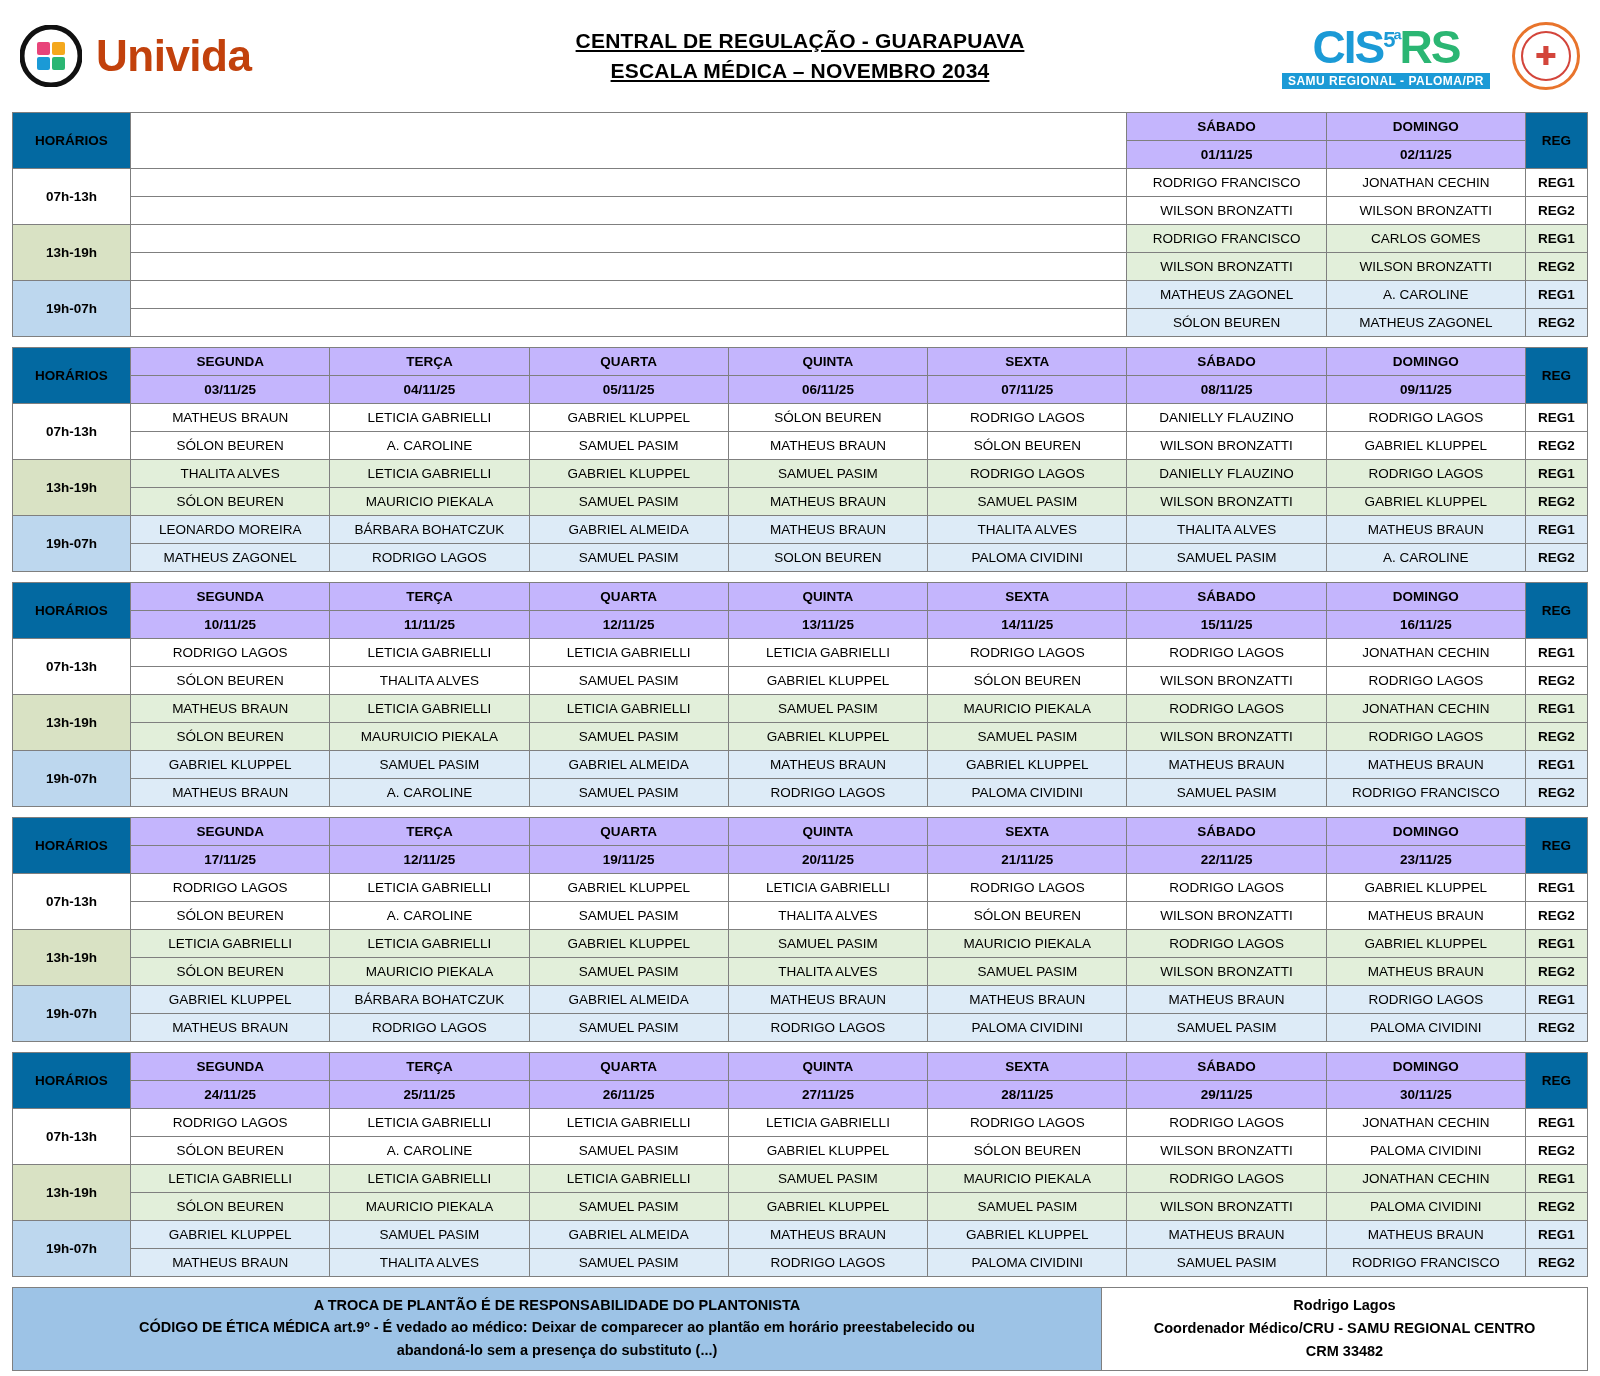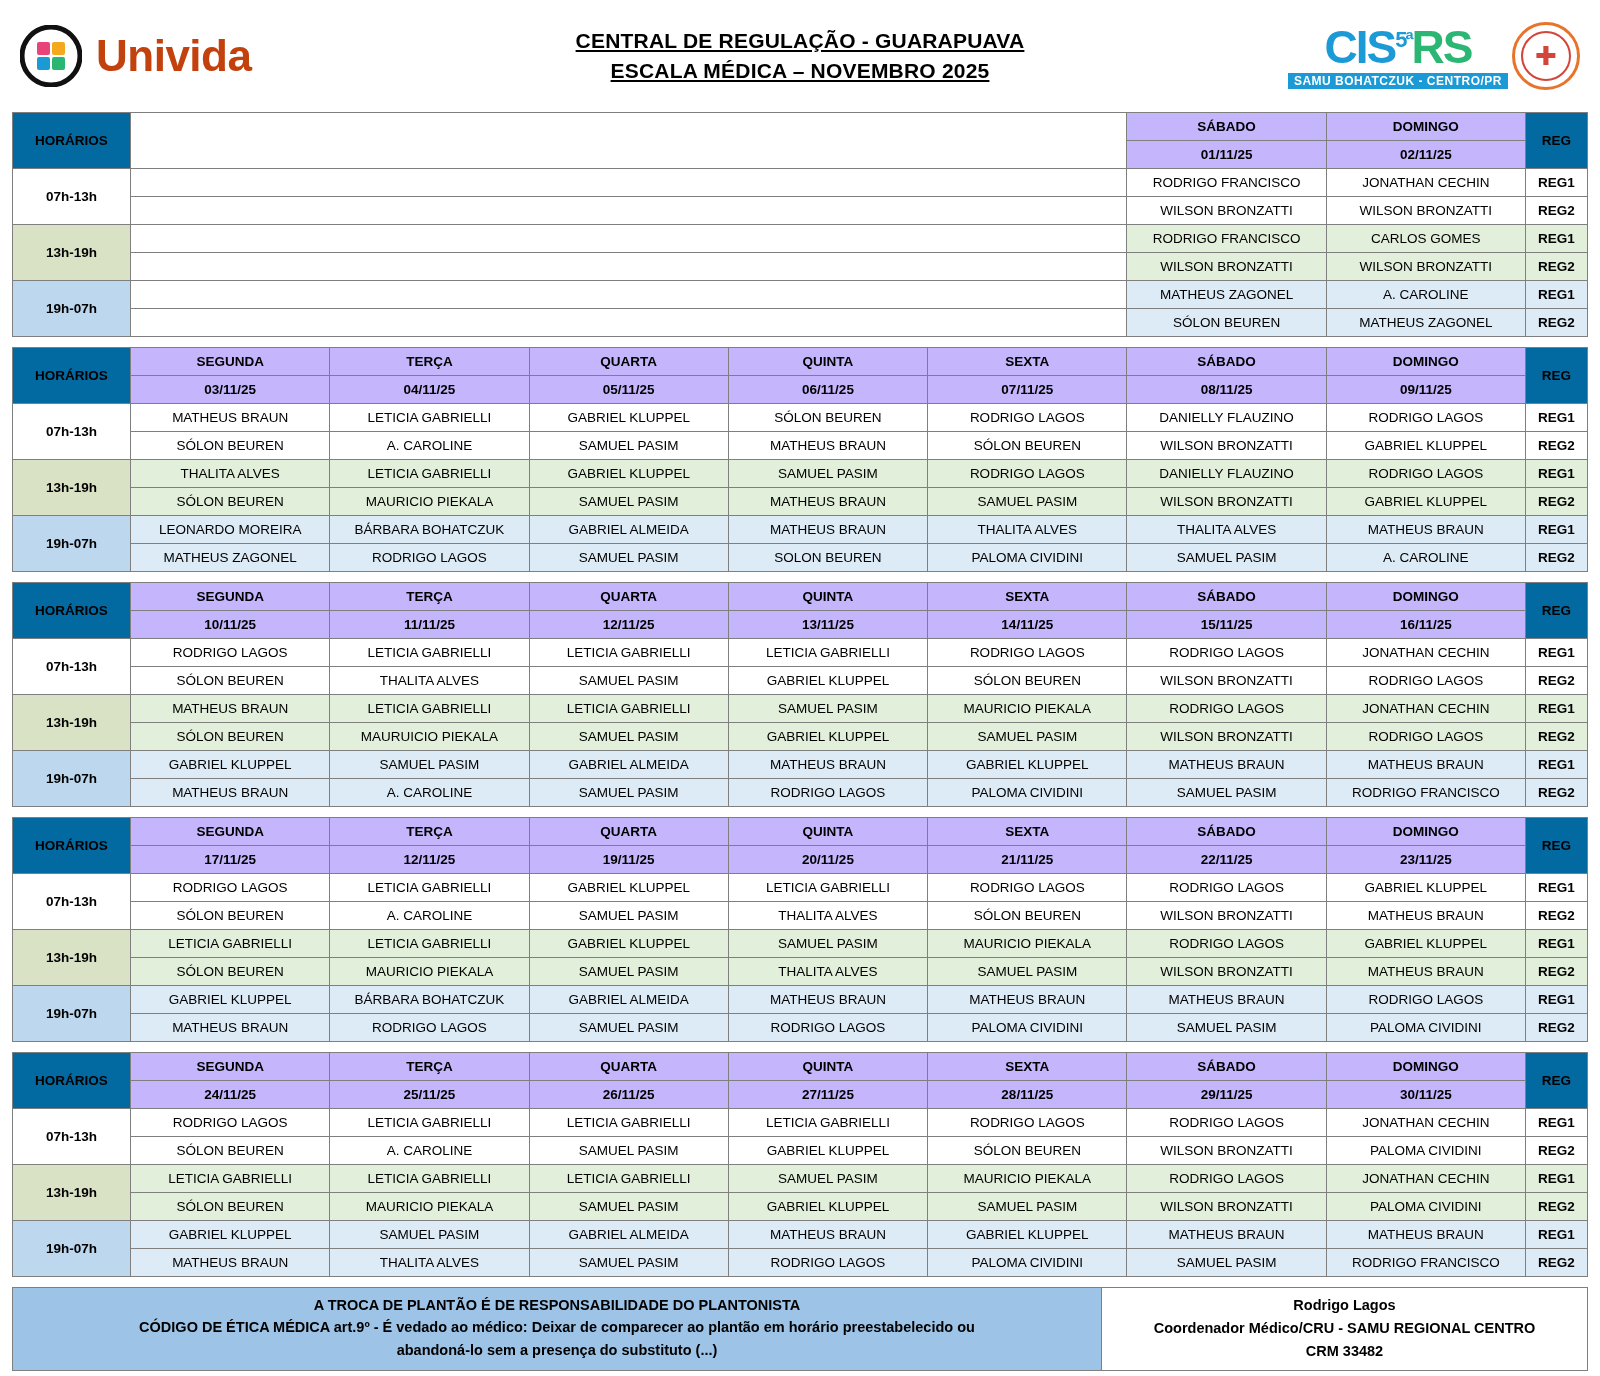--- a/index.html
+++ b/index.html
@@ -57,21 +57,21 @@
     font-weight: bold;
     letter-spacing: 0.2px;
     text-decoration: underline;
   }
   .logos {
     width: 330px;
     flex: 0 0 330px;
     display: flex;
     align-items: center;
     justify-content: flex-end;
-    gap: 4px;
+    gap: 22px;
   }
   .cis-logo {
     text-align: center;
     line-height: 1;
   }
   .cis-top {
     font-size: 46px;
     font-weight: bold;
     color: #1b9ad6;
     letter-spacing: -2px;
@@ -213,29 +213,29 @@
           <rect x="32" y="17" width="13" height="13" rx="2" fill="#f4a81d"></rect>
           <rect x="17" y="32" width="13" height="13" rx="2" fill="#1b9ad6"></rect>
           <rect x="32" y="32" width="13" height="13" rx="2" fill="#2bb673"></rect>
         </svg>
       </div>
       <div class="brand-name">Univida</div>
     </div>
 
     <div class="title-block">
       <div class="title-line">CENTRAL DE REGULAÇÃO - GUARAPUAVA</div>
-      <div class="title-line">ESCALA MÉDICA – NOVEMBRO 2025</div>
+      <div class="title-line">ESCALA MÉDICA – NOVEMBRO 2034</div>
     </div>
 
     <div class="logos">
       <div class="cis-logo">
         <div class="cis-top">
           <span>CIS</span><sup style="font-size:22px;">5ª</sup><span class="rs">RS</span>
         </div>
-        <div class="cis-bottom">SAMU BOHATCZUK - CENTRO/PR</div>
+        <div class="cis-bottom">SAMU REGIONAL - PALOMA/PR</div>
       </div>
       <div class="samu-badge">
         <div class="samu-inner">
           <span class="samu-star">✚</span>
         </div>
       </div>
     </div>
   </div>
 
   <div id="weeks-container">

